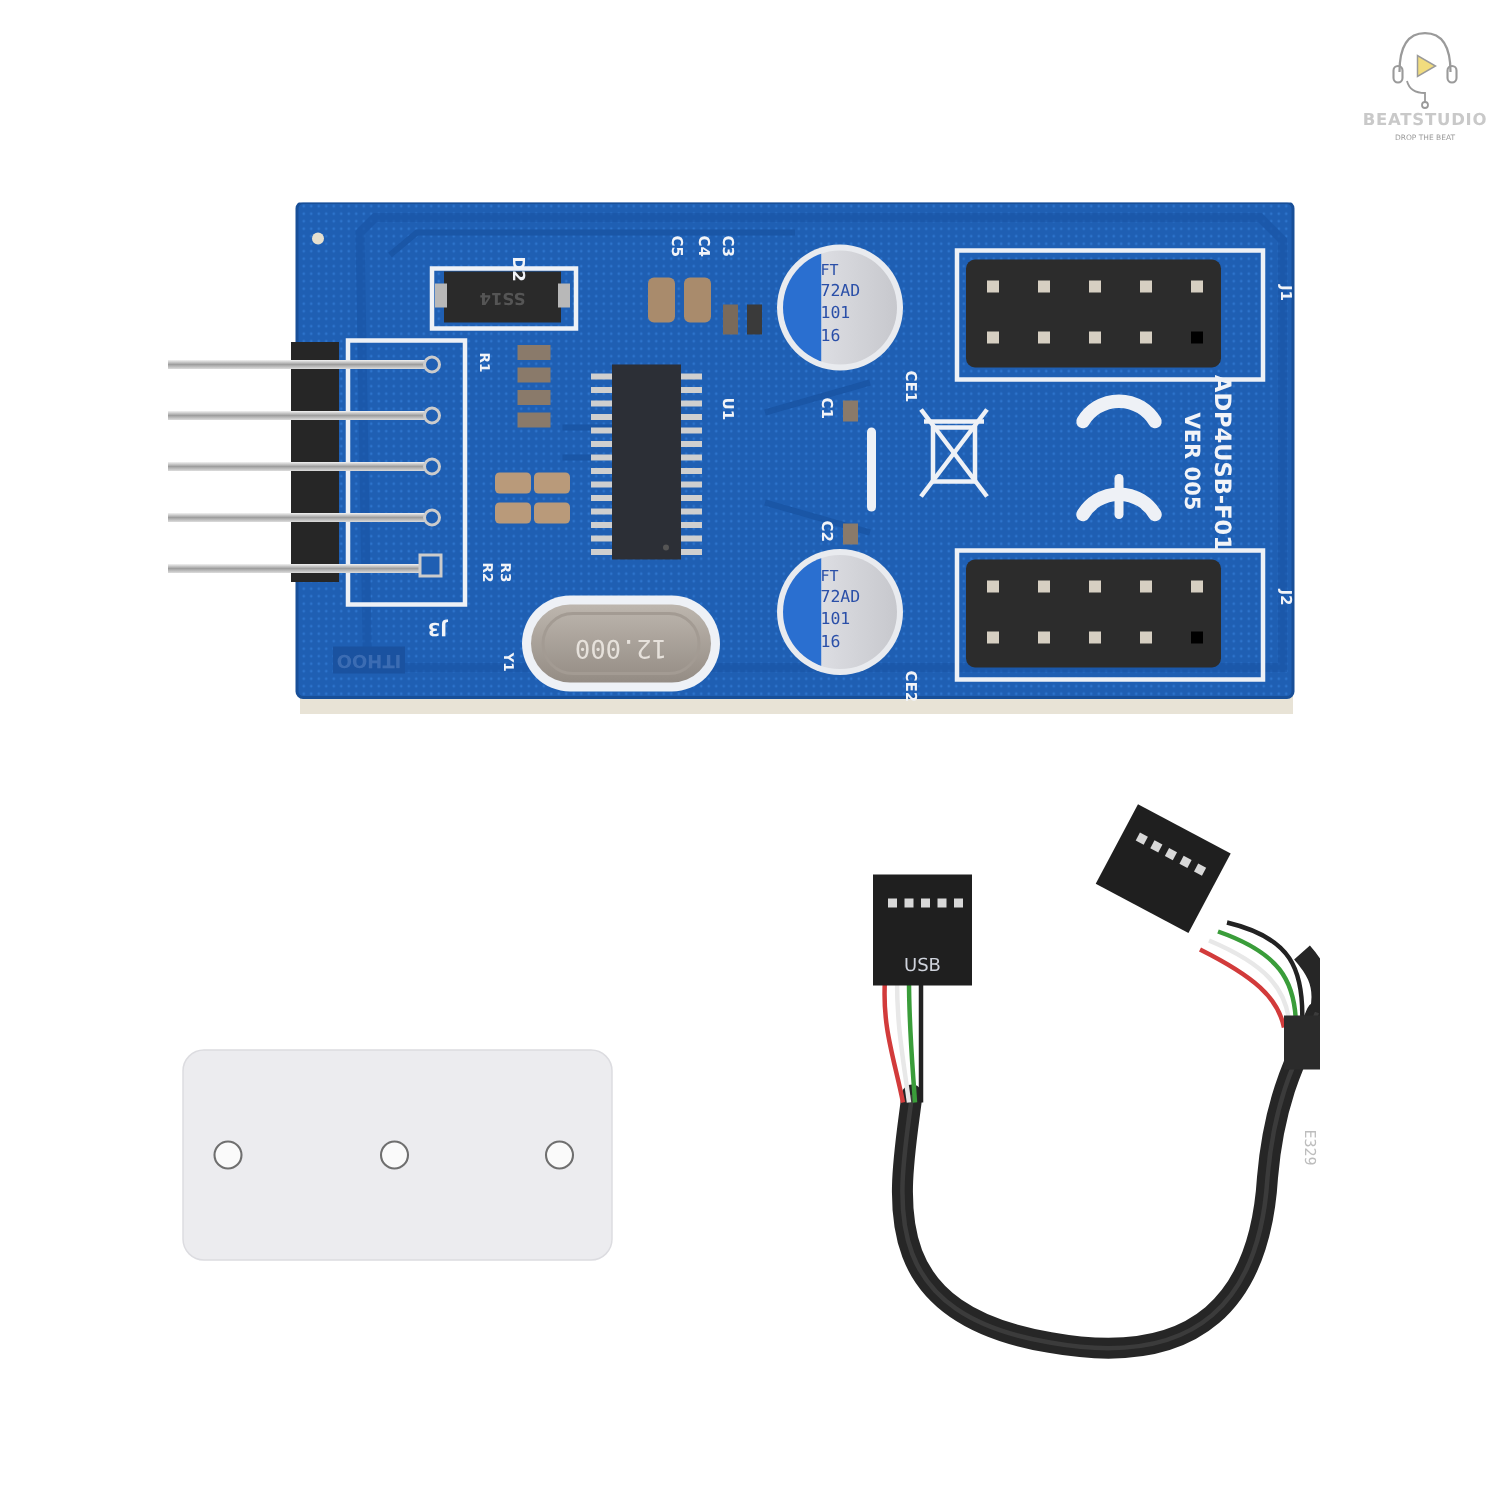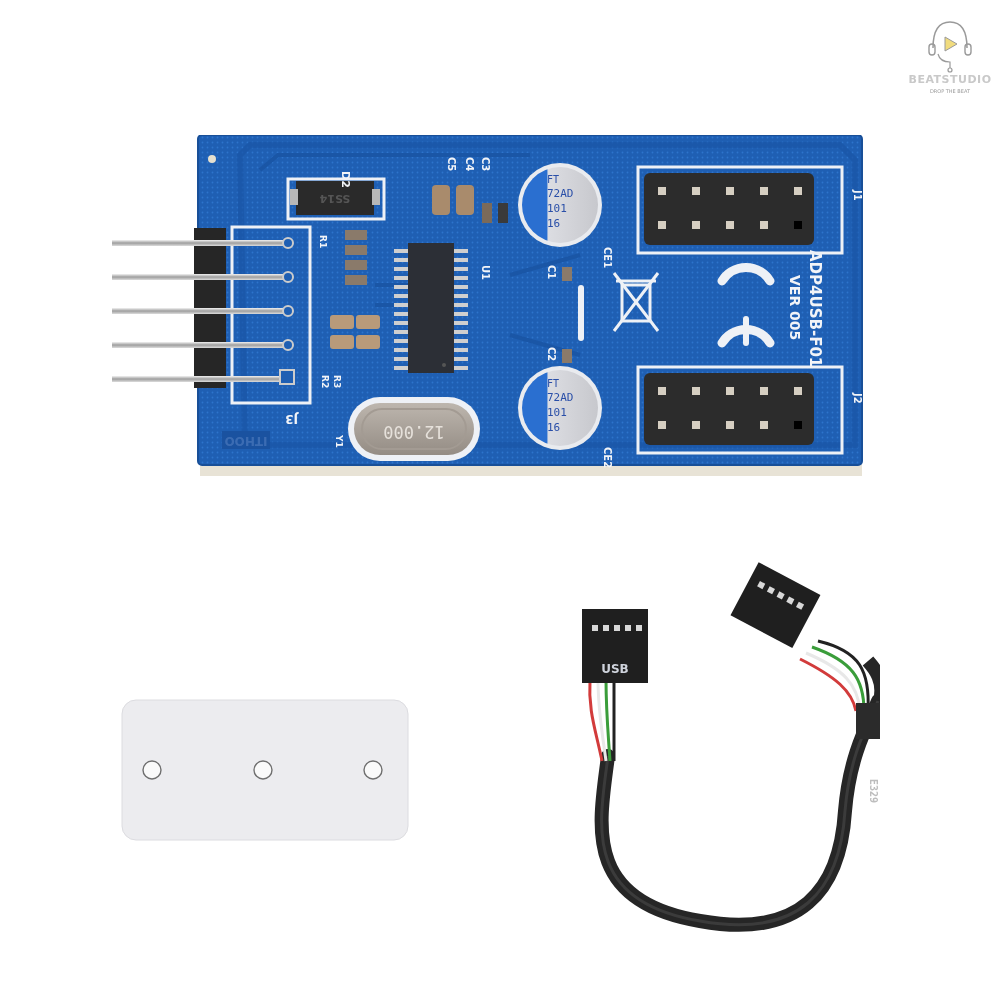--- a/index.html
+++ b/index.html
@@ -253,21 +253,21 @@
   <svg width="290" height="145" viewBox="0 0 290 145">
     <rect x="2" y="2" width="286" height="140" rx="14" fill="#ececef" stroke="#dcdce0" stroke-width="1"></rect>
     <g fill="#fafafa" stroke="#6f6f6f" stroke-width="1.4">
       <circle cx="32" cy="72" r="9"></circle>
       <circle cx="143" cy="72" r="9"></circle>
       <circle cx="253" cy="72" r="9"></circle>
     </g>
   </svg>
 </div>
 
-<div class="abs" style="left:560px;top:561px;width:320px;height:385px;font-weight:bold;">
+<div class="abs" style="left:560px;top:535px;width:320px;height:385px;">
   <svg width="320" height="385" viewBox="0 0 320 385">
 
     <path d="M48 195 C40 260 20 340 140 360 C240 378 280 330 285 250 C290 190 310 160 318 140" fill="none" stroke="#262626" stroke-width="14" stroke-linecap="round"></path>
     <path d="M48 195 C40 260 20 340 140 360 C240 378 280 330 285 250 C290 190 310 160 318 140" fill="none" stroke="#4a4a4a" stroke-width="3" opacity="0.6"></path>
     <path d="M320 140 C325 120 315 108 308 100" fill="none" stroke="#262626" stroke-width="14"></path>
 
     <g stroke-width="3" fill="none">
       <path d="M30 118 C28 150 36 170 42 200" stroke="#d23b3b"></path>
       <path d="M38 118 C38 150 42 170 46 200" stroke="#e8e8e8"></path>
       <path d="M46 118 C46 150 48 170 50 200" stroke="#3a9d3a"></path>

